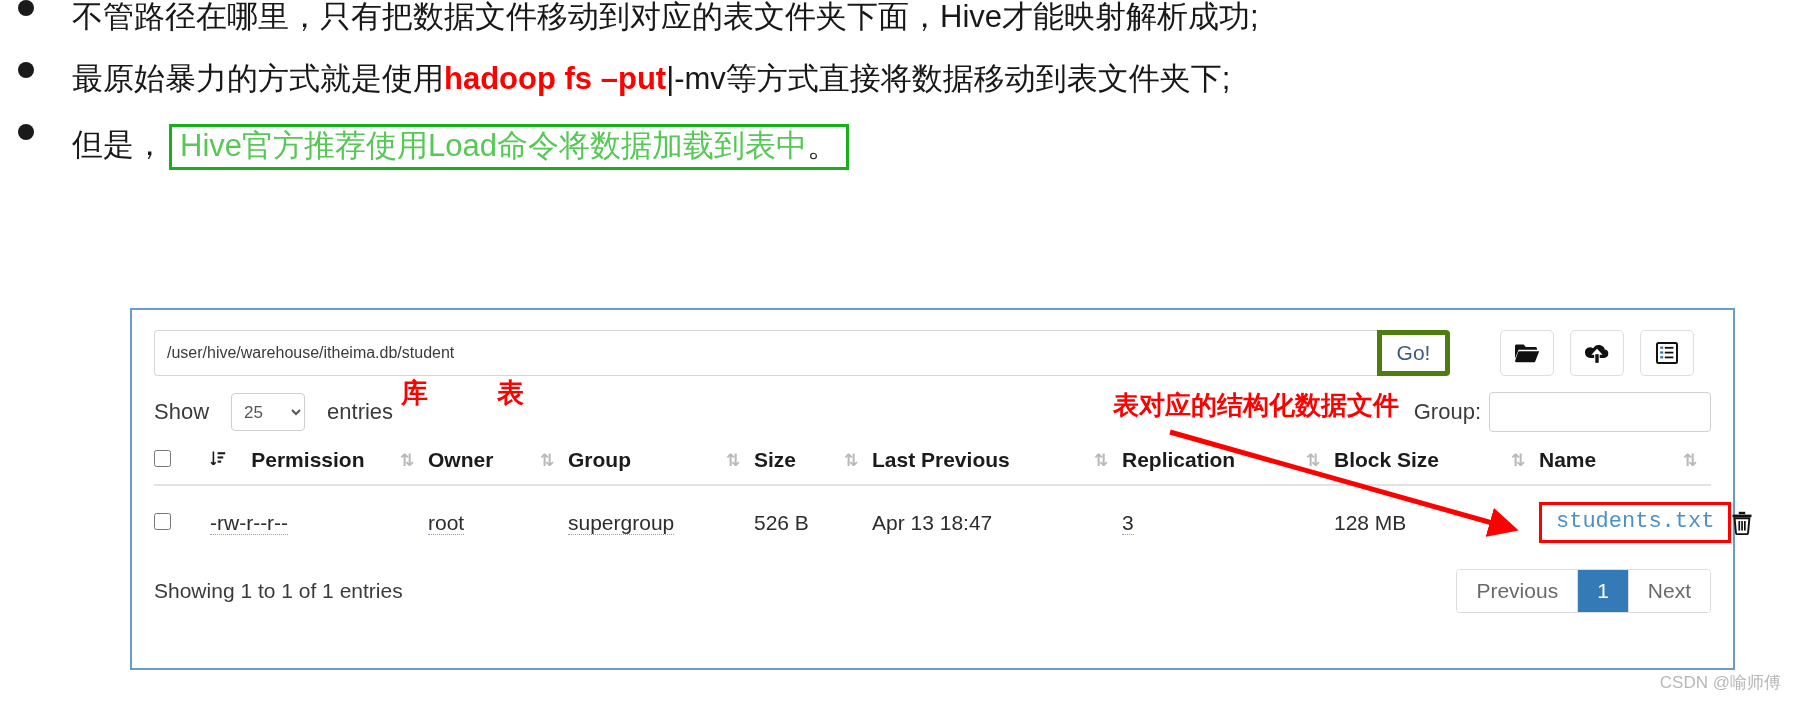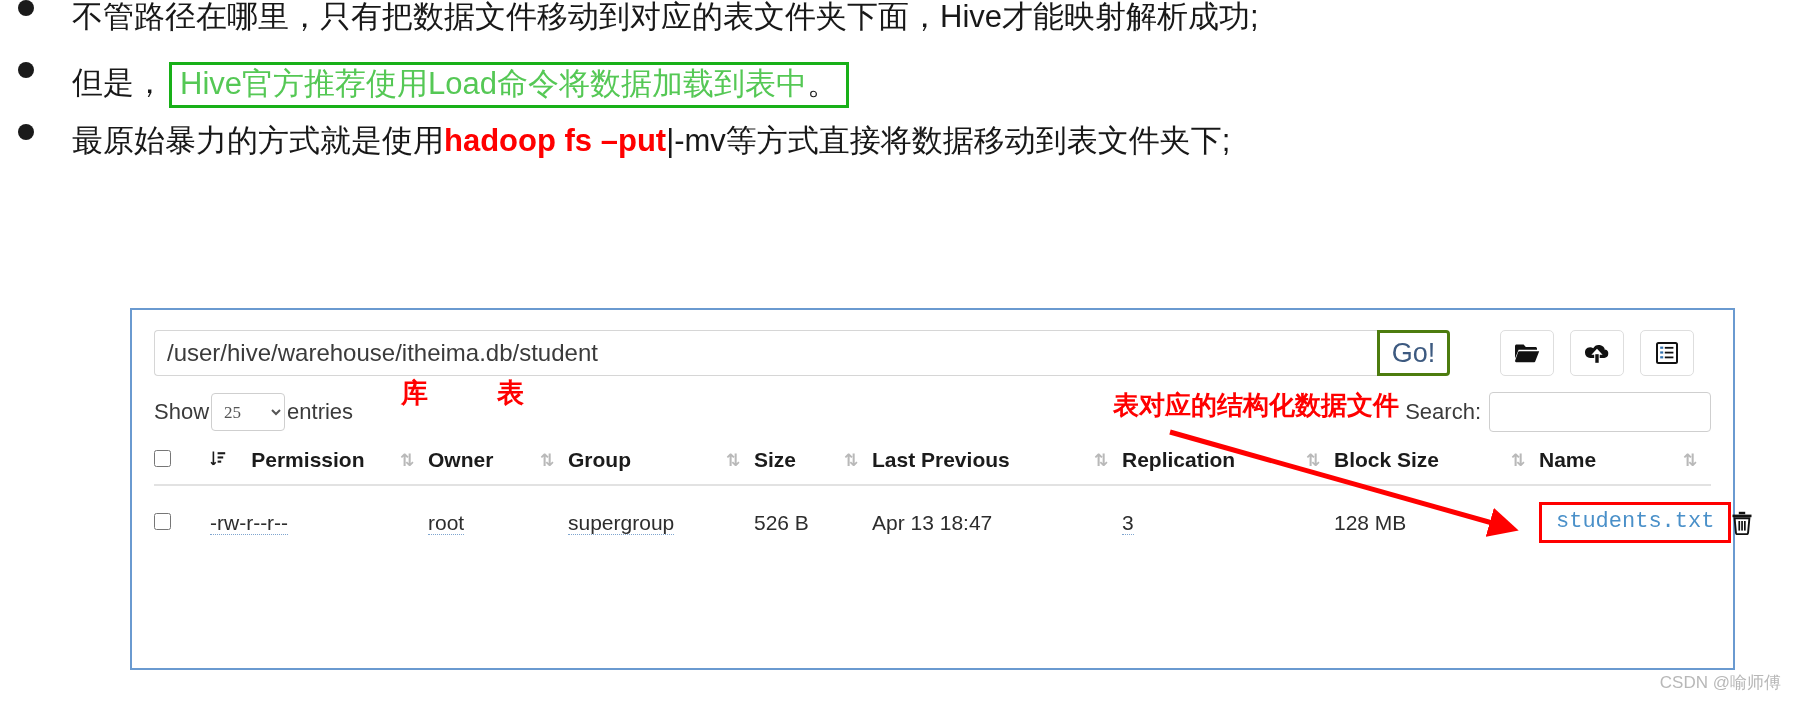--- a/index.html
+++ b/index.html
@@ -87,34 +87,34 @@
     width: 1296px;
   }
   .path-input {
     flex: 1 1 auto;
     height: 46px;
     border: 1px solid #d6d6d6;
     border-right: none;
     border-radius: 4px 0 0 4px;
     background: #fff;
     font-family: "Liberation Sans", sans-serif;
-    font-size: 24px;
+    font-size: 16px;
     color: #3b3b3b;
     padding: 0 12px;
     box-sizing: border-box;
     outline: none;
   }
   .go-button {
     width: 73px;
     height: 46px;
-    border: 3px solid #4d7c0f;
+    border: 5px solid #4d7c0f;
     border-radius: 0 4px 4px 0;
     background: #fff;
     font-family: "Liberation Sans", sans-serif;
-    font-size: 27px;
+    font-size: 21px;
     color: #3d5a80;
     cursor: pointer;
     box-sizing: border-box;
     display: flex;
     align-items: center;
     justify-content: center;
     padding: 0;
   }
   .icon-buttons {
     display: flex;
@@ -142,25 +142,25 @@
     justify-content: space-between;
     padding: 16px 22px 0 22px;
   }
   .show-entries {
     display: flex;
     align-items: center;
     font-size: 22px;
     color: #3b3b3b;
   }
   .entries-select {
-    margin: 0 2px;
+    margin: 0 22px;
     height: 38px;
     width: 74px;
     font-size: 17px;
-    font-family: Liberation Serif, serif;
+    font-family: Liberation Sans, sans-serif;
     color: #555;
     border: 1px solid #cfcfcf;
     border-radius: 4px;
     background: #fff;
     padding-left: 8px;
     box-sizing: border-box;
   }
   .search-box {
     display: flex;
     align-items: center;
@@ -343,26 +343,26 @@
 
 <div class="bullets">
 
   <div class="bullet-row">
     <span class="bullet-dot"></span>
     <span class="bullet-text">不管路径在哪里，只有把数据文件移动到对应的表文件夹下面，Hive才能映射解析成功;</span>
   </div>
 
   <div class="bullet-row">
     <span class="bullet-dot"></span>
-    <span class="bullet-text"><span>但是，</span><span class="green-box"><span class="green-text">Hive官方推荐使用Load命令将数据加载到表中</span><span class="black-period">。</span></span></span>
+    <span class="bullet-text"><span>最原始暴力的方式就是使用</span><span class="red-code">hadoop fs –put</span><span>|-mv等方式直接将数据移动到表文件夹下;</span></span>
   </div>
 
   <div class="bullet-row">
     <span class="bullet-dot"></span>
-    <span class="bullet-text"><span>最原始暴力的方式就是使用</span><span class="red-code">hadoop fs –put</span><span>|-mv等方式直接将数据移动到表文件夹下;</span></span>
+    <span class="bullet-text"><span>但是，</span><span class="green-box"><span class="green-text">Hive官方推荐使用Load命令将数据加载到表中</span><span class="black-period">。</span></span></span>
   </div>
 
 </div>
 
 <div class="hdfs-panel">
 
   <div class="path-row">
     <div class="path-input-group">
       <input class="path-input" type="text" value="/user/hive/warehouse/itheima.db/student" style="">
       <button class="go-button">Go!</button>
@@ -406,21 +406,21 @@
   <div class="controls-row">
     <div class="show-entries">
       <span>Show</span>
       <select class="entries-select">
         <option>25</option>
       </select>
       <span>entries</span>
     </div>
 
     <div class="search-box">
-      <span>Search:</span>
+      <span>Group:</span>
       <input class="search-input" type="text" value="" style="">
     </div>
   </div>
 
   <table class="file-table">
     <thead>
       <tr>
         <th class="col-check head-check">
           <input type="checkbox" style="">
         </th>
@@ -522,20 +522,28 @@
                   <rect x="13" y="10" width="1.7" height="9.6" fill="#111"></rect>
                 </svg>
               </span>
             </button>
           </div>
         </td>
       </tr>
     </tbody>
   </table>
 
+  <div class="table-footer">
+    <span class="showing-text">Showing 1 to 1 of 1 entries</span>
+    <div class="pagination">
+      <button class="page-btn">Previous</button>
+      <button class="page-btn current">1</button>
+      <button class="page-btn">Next</button>
+    </div>
+  </div>
 
 </div>
 
 <div class="annot annot-ku">库</div>
 <div class="annot annot-biao">表</div>
 <div class="annot annot-file">表对应的结构化数据文件</div>
 
 <svg class="arrow-svg">
   <defs>
     <marker id="redhead" markerWidth="6" markerHeight="6" refX="4.2" refY="3" orient="auto" markerUnits="strokeWidth">

